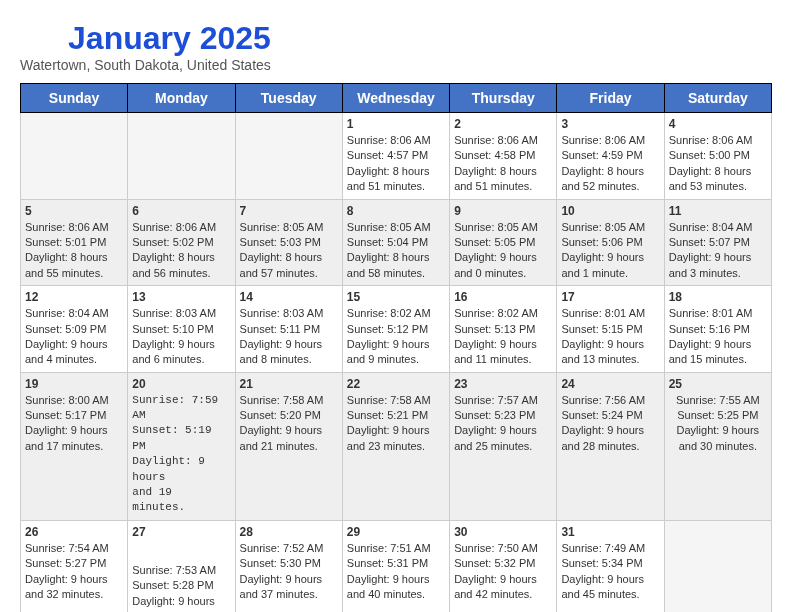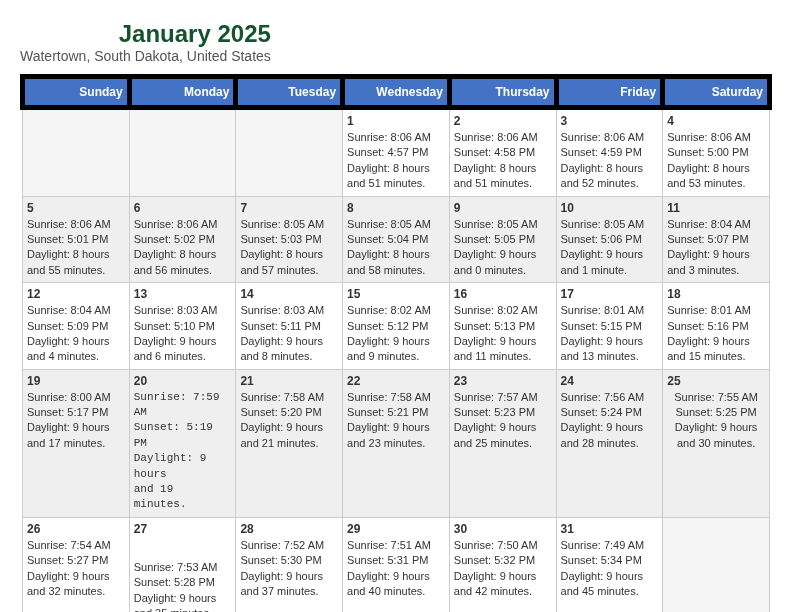--- a/index.html
+++ b/index.html
@@ -28,40 +28,40 @@
       line-height: 1.1;
     }
     .logo-bird {
       width: 28px;
       height: 22px;
     }
     .title-section {
       text-align: right;
     }
     .month-year {
-      font-size: 24px;
+      font-size: 32px;
       font-weight: bold;
-      color: #14532d;
+      color: #1d4ed8;
     }
     .location {
       font-size: 14px;
       color: #555;
     }
     .calendar {
       width: 100%;
       border-collapse: collapse;
       font-size: 11px;
     }
     .calendar th {
       background-color: #4472c4;
       color: #fff;
       padding: 6px 4px;
-      text-align: right;
-      font-size: 12px;
-      border: 5px solid #000000;
+      text-align: center;
+      font-size: 14px;
+      border: 1px solid #000000;
     }
     .calendar td {
       border: 1px solid #ccc;
       vertical-align: top;
       padding: 4px;
       width: calc(100% / 7);
       min-height: 80px;
       background: #fff;
     }
     .calendar tr:nth-child(even) td {

